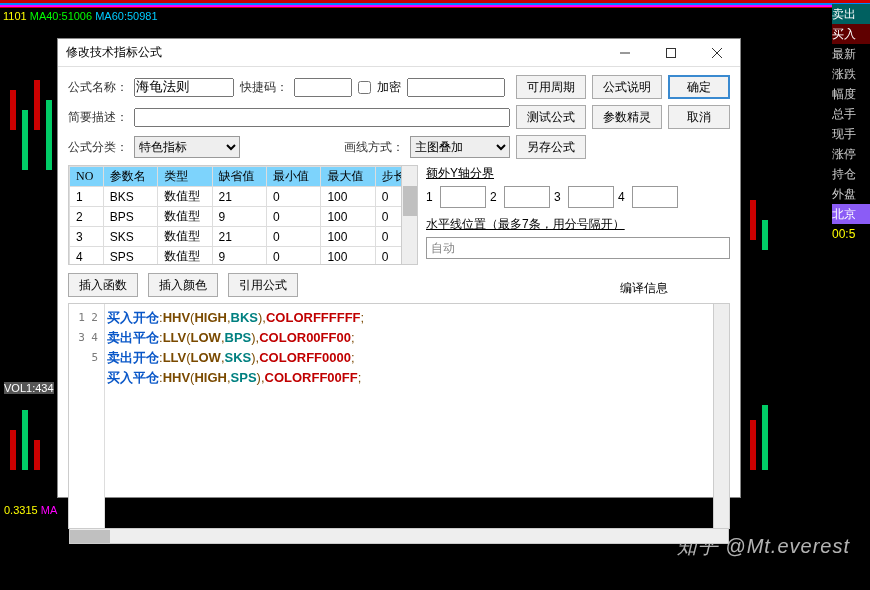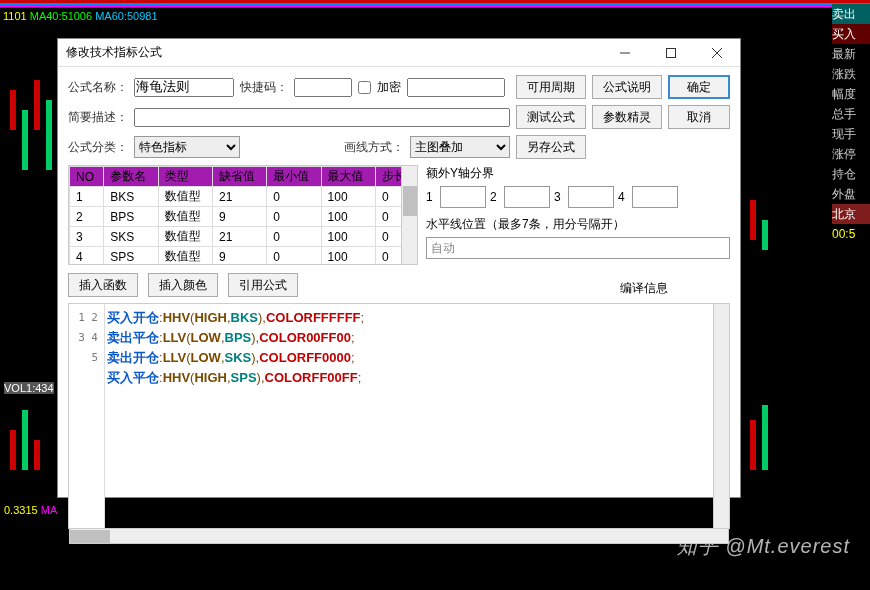--- a/index.html
+++ b/index.html
@@ -13,21 +13,21 @@
 .bg-ma .ma40 { color: #0f0; }
 .bg-ma .ma60 { color: #0cf; }
 .bg-label { position: absolute; top: 382px; left: 4px; color: #fff; font-size: 11px; background:#555; }
 .bg-ma5 { position: absolute; top: 504px; left: 4px; color: #ff0; font-size: 11px; }
 .bg-ma5 .m { color: #f0f; }
 .side { position: absolute; top: 4px; right: 0; width: 38px; }
 .side div { height: 20px; font-size: 12px; color: #ccc; padding-left: 0; line-height:20px; }
 .side .sell { background:#006060; color:#fff; }
 .side .buy { background:#600000; color:#fff; }
 .side .time { color:#ff0; }
-.side .city { background:#7f1d1d; color:#fff; }
+.side .city { background:#8b5cf6; color:#fff; }
 .candle { position:absolute; background:#c00; width:6px; }
 .candle.g { background:#0c6; }
 .vol { position:absolute; bottom:120px; width:6px; background:#c00; }
 .vol.g { background:#0c6; }
 .watermark { position:absolute; bottom:30px; right:20px; color:rgba(255,255,255,0.7); font-size:20px; font-style:italic; letter-spacing:1px;}
 
 
 .modal { position: absolute; top: 38px; left: 57px; width: 684px; height: 460px; background: #fff; border: 1px solid #888; font-size: 12px; }
 .titlebar { height: 28px; background: #fff; border-bottom: 1px solid #e0e0e0; display:flex; align-items:center; padding-left:8px; }
 .titlebar-text { flex:1; font-size:12px; }
@@ -50,26 +50,26 @@
 .btn.primary { border:2px solid #3a8ad0; }
 .chk { width:13px; height:13px; }
 .chk-lbl { font-size:12px; }
 
 .row-btns-right { margin-left:auto; display:flex; gap:6px; }
 
 .mid { display:flex; gap:8px; margin-top:6px; }
 .params { width:350px; height:100px; border:1px solid #ccc; overflow:hidden; position:relative; }
 table.ptab { width:100%; border-collapse:collapse; font-size:12px; }
 table.ptab th, table.ptab td { border:1px solid #ddd; height:20px; padding:0 6px; text-align:left; font-weight:normal; background:#fff; }
-table.ptab th { background:#a21caf; }
+table.ptab th { background:#7dd3fc;font-family:Liberation Serif, serif; }
 .params-scroll { position:absolute; top:0; right:0; width:16px; height:100%; background:#eee; border-left:1px solid #ccc; }
 .params-scroll .thumb { position:absolute; top:20px; width:14px; left:1px; height:30px; background:#c0c0c0; }
 
 .rightp { flex:1; }
-.grp-title { font-size:12px; margin-bottom:4px; }
+.grp-title { font-size:12px; margin-bottom:4px;text-decoration:underline; }
 .yrow { display:flex; align-items:center; gap:4px; margin-bottom:8px; }
 .yrow .yn { width:10px; }
 .yrow input { width:46px; height:22px; border:1px solid #999; }
 .hpos { width:100%; height:22px; border:1px solid #999; padding:0 4px; color:#888; font-size:12px; }
 
 .btns2 { margin-top:8px; display:flex; align-items:flex-end; gap:10px; }
 .btns2 .spacer { flex:1; }
 .compile-lbl { font-size:12px; }
 
 .code { margin-top:6px; height:226px; border:1px solid #ccc; display:flex; position:relative; }

